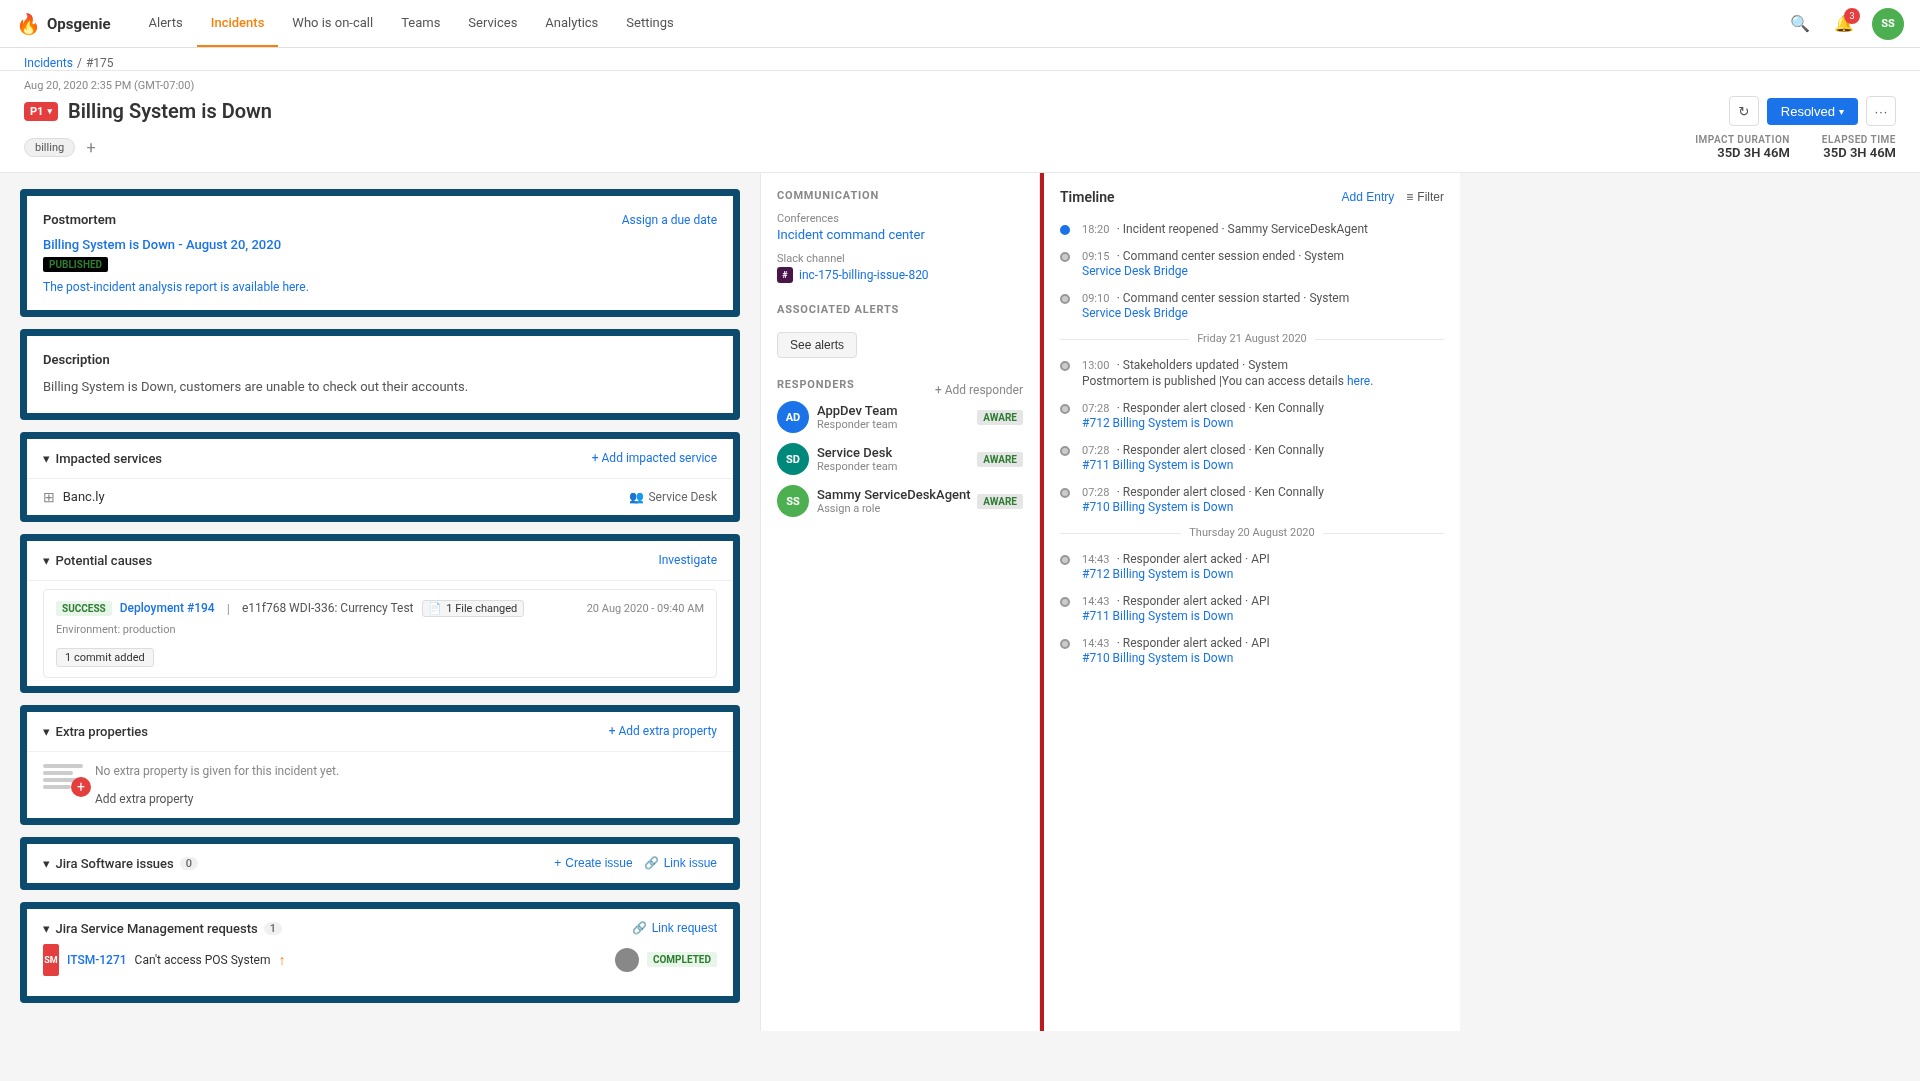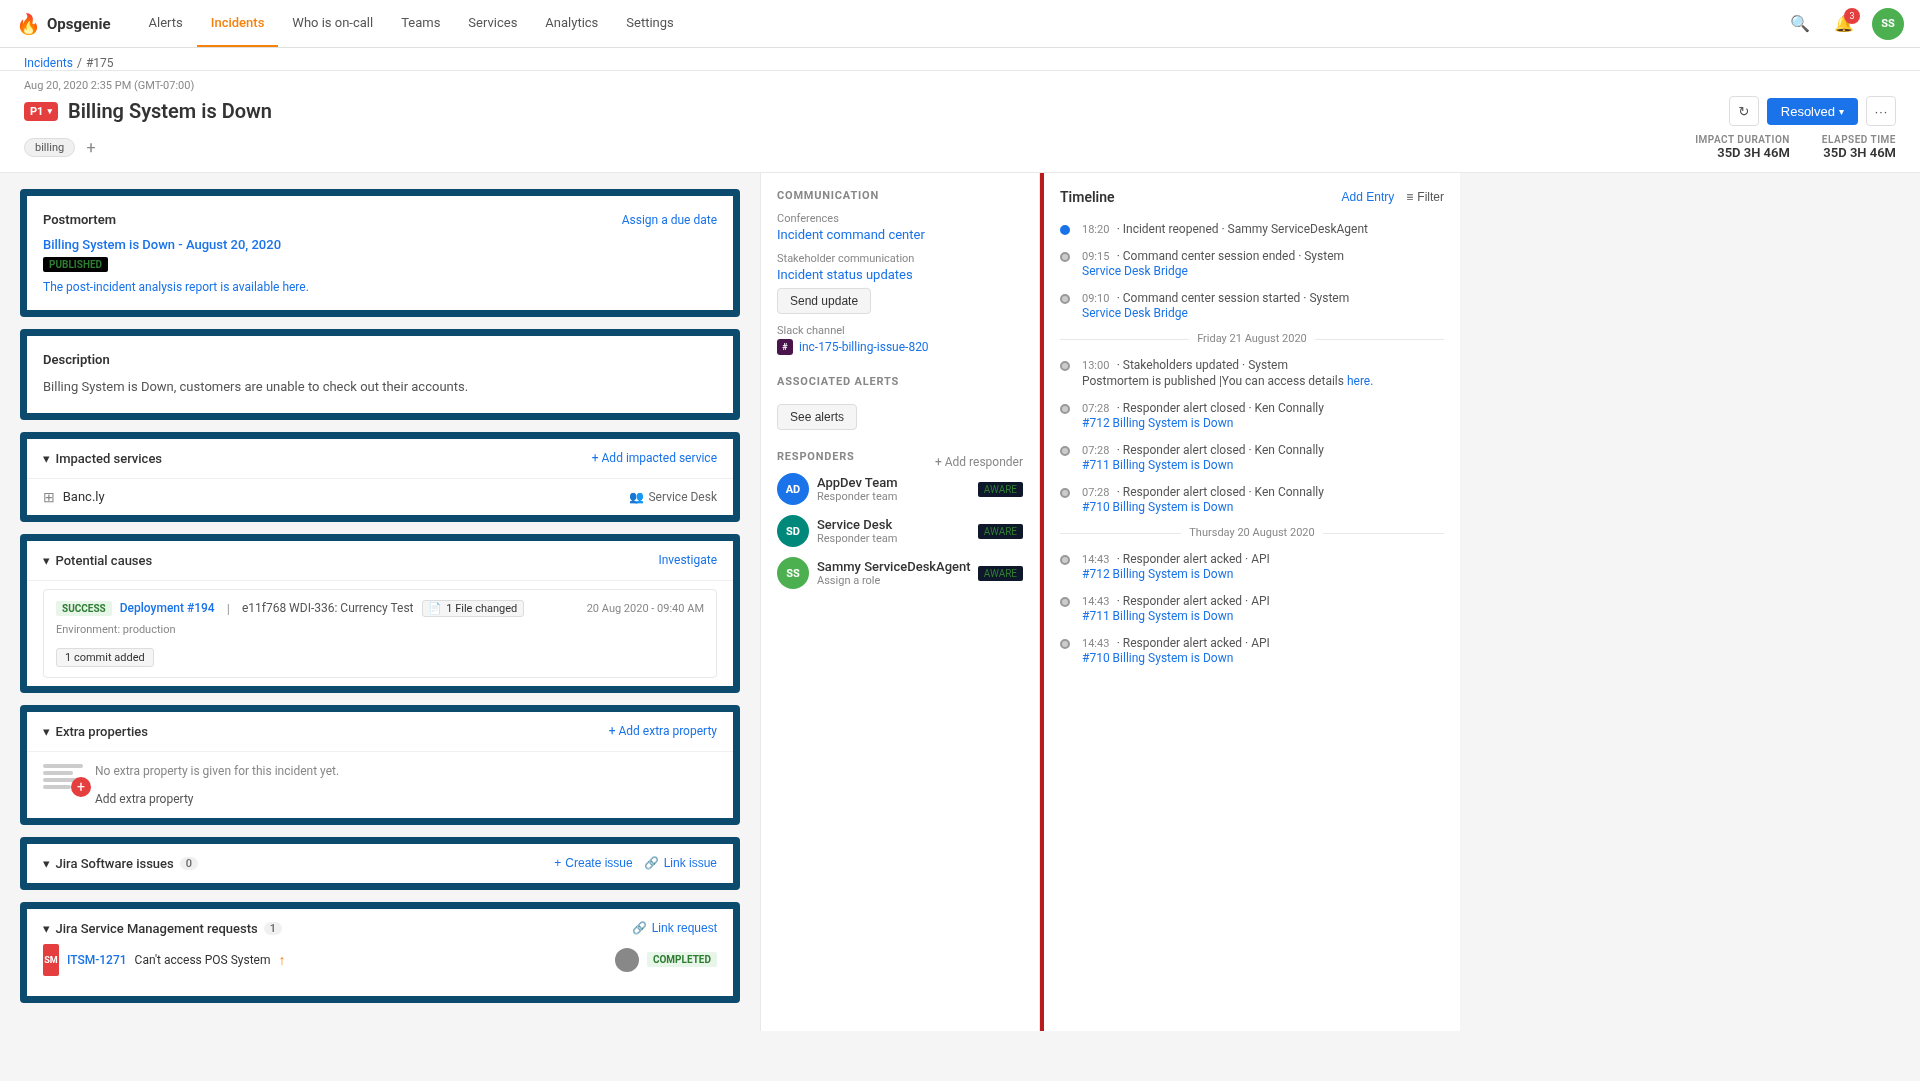--- a/index.html
+++ b/index.html
@@ -121,21 +121,21 @@
     .responders-header { display: flex; align-items: center; justify-content: space-between; }
     .add-responder { color: #888; font-size: 12px; cursor: pointer; display: flex; align-items: center; gap: 2px; }
     .responder-item { display: flex; align-items: center; justify-content: space-between; margin-bottom: 10px; }
     .responder-info { display: flex; align-items: center; gap: 8px; }
     .responder-avatar { width: 32px; height: 32px; border-radius: 50%; display: flex; align-items: center; justify-content: center; font-size: 11px; font-weight: 700; color: white; }
     .avatar-blue { background: #1a73e8; }
     .avatar-teal { background: #00897b; }
     .avatar-green { background: #4CAF50; }
     .responder-name { font-size: 13px; color: #333; font-weight: 500; }
     .responder-role { font-size: 11px; color: #888; }
-    .aware-badge { background: #0f172a; color: #2e7d32; font-size: 10px; font-weight: 400; padding: 2px 6px; border-radius: 2px; }
+    .aware-badge { background: #e5e5e5; color: #2e7d32; font-size: 10px; font-weight: 700; padding: 2px 6px; border-radius: 2px; }
 
     
     .right-panel { width: 420px; padding: 16px; background: #fff; border-left: 4px solid #b91c1c; overflow-y: auto; }
     .timeline-header { display: flex; align-items: center; justify-content: space-between; margin-bottom: 16px; }
     .timeline-title { font-size: 14px; font-weight: 600; color: #333; }
     .timeline-actions { display: flex; align-items: center; gap: 12px; }
     .add-entry-btn { color: #1a73e8; font-size: 12px; cursor: pointer; background: none; border: none; }
     .filter-btn { display: flex; align-items: center; gap: 4px; color: #555; font-size: 12px; cursor: pointer; background: none; border: none; }
     .timeline-item { display: flex; gap: 12px; margin-bottom: 12px; position: relative; }
     .timeline-dot { width: 10px; height: 10px; border-radius: 50%; background: #ccc; border: 2px solid #999; flex-shrink: 0; margin-top: 4px; position: relative; z-index: 1; }
@@ -366,25 +366,20 @@
 
   <div class="middle-panel">
 
     <div class="panel-section">
       <div class="panel-section-title">COMMUNICATION</div>
       <div class="comm-item">
         <div class="comm-label">Conferences</div>
         <div class="comm-link">Incident command center</div>
       </div>
       <div class="comm-item">
-        <div class="comm-label">Stakeholder communication</div>
-        <div class="comm-link">Incident status updates</div>
-        <button class="send-update-btn">Send update</button>
-      </div>
-      <div class="comm-item">
         <div class="comm-label">Slack channel</div>
         <div class="slack-row">
           <div class="slack-hash">
             <span class="slack-hash-text">#</span>
           </div>
           <span class="slack-link">inc-175-billing-issue-820</span>
         </div>
       </div>
     </div>
 

